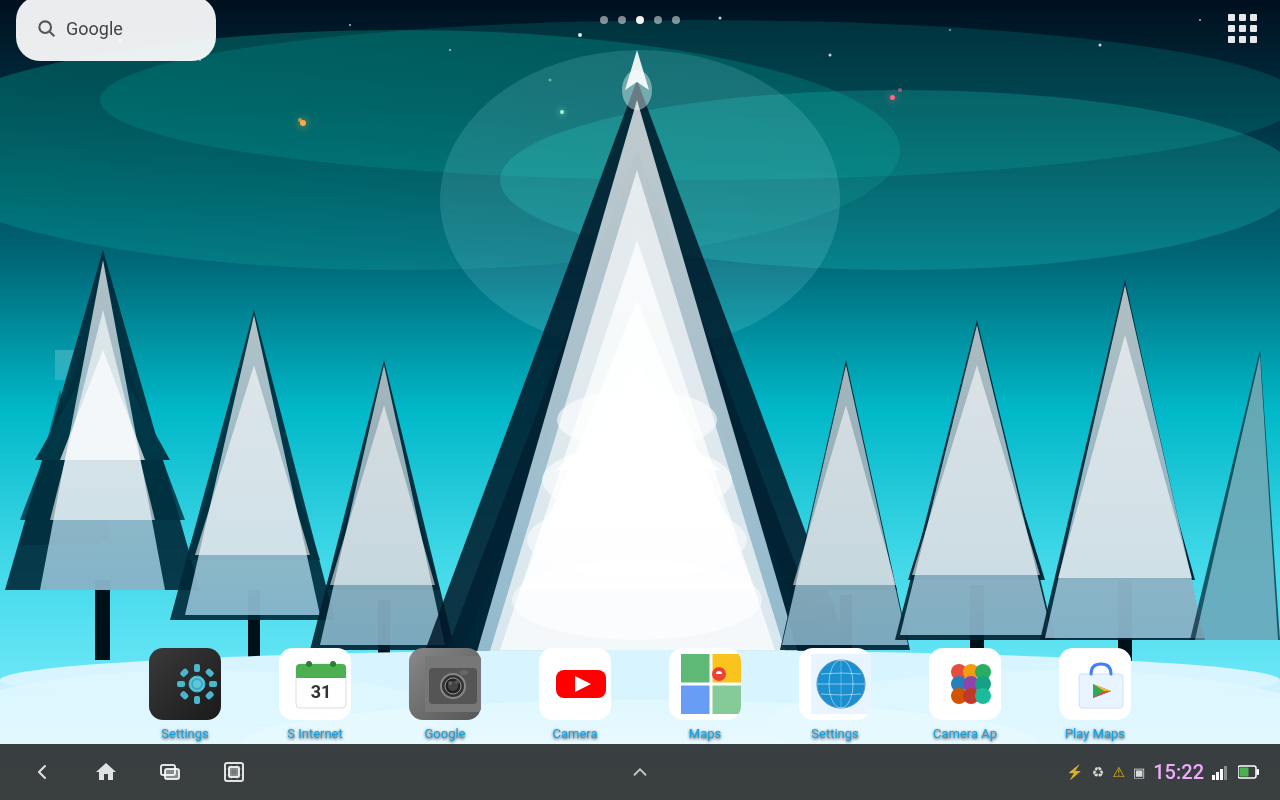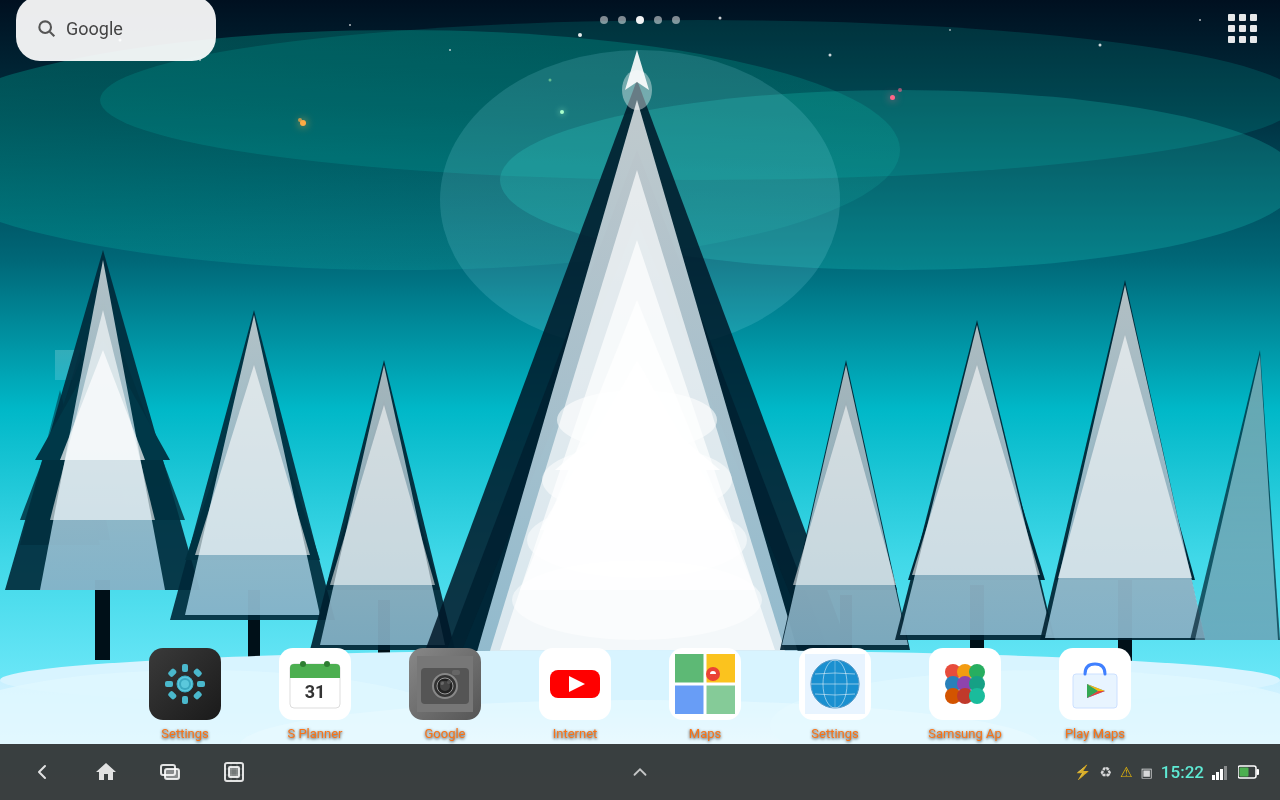--- a/index.html
+++ b/index.html
@@ -146,26 +146,26 @@
       gap: 6px;
       width: 130px;
       cursor: pointer;
       padding: 8px 4px;
     }
     .app-icon-img {
       width: 72px; height: 72px;
       border-radius: 14px;
       display: flex;
       align-items: center;
-      justify-content: center;
+      justify-content: flex-end;
       position: relative;
       overflow: hidden;
     }
     .app-icon-label {
-      color: #f97316;
+      color: #0ea5e9;
       font-size: 13px;
       text-align: center;
       text-shadow: 0 1px 3px rgba(0,0,0,0.8);
       font-weight: 400;
     }
 
     
     .settings-bg { background: linear-gradient(135deg, #3a3a3a, #1a1a1a); }
 
     
@@ -221,22 +221,22 @@
 
     .nav-btn {
       width: 44px; height: 44px;
       display: flex;
       align-items: center;
       justify-content: center;
       cursor: pointer;
       border-radius: 4px;
     }
     .time-text {
-      color: #5eead4;
-      font-size: 17px;
+      color: #f0abfc;
+      font-size: 20px;
       font-weight: 500;
     }
   </style>
 </head>
 <body>
 
 <div id="wallpaper">
   <div class="sky-dark"></div>
   <div class="aurora"></div>
 
@@ -467,21 +467,21 @@
 
       <svg width="60" height="60" viewBox="0 0 60 60">
         <rect x="5" y="10" width="50" height="44" rx="4" fill="white" stroke="#ddd" stroke-width="1"></rect>
         <rect x="5" y="10" width="50" height="14" rx="4" fill="#4caf50"></rect>
         <rect x="5" y="20" width="50" height="4" fill="#4caf50"></rect>
         <circle cx="18" cy="10" r="3" fill="#2e7d32"></circle>
         <circle cx="42" cy="10" r="3" fill="#2e7d32"></circle>
         <text x="30" y="44" text-anchor="middle" font-size="18" font-weight="bold" fill="#333">31</text>
       </svg>
     </div>
-    <span class="app-icon-label">S Planner</span>
+    <span class="app-icon-label">S Internet</span>
   </div>
 
   <div class="app-icon">
     <div class="app-icon-img camera-bg">
 
       <svg width="56" height="56" viewBox="0 0 56 56">
         <rect width="56" height="56" fill="#777"></rect>
         <rect x="4" y="12" width="48" height="36" rx="4" fill="#555"></rect>
         <circle cx="28" cy="30" r="12" fill="#333" stroke="#888" stroke-width="2"></circle>
         <circle cx="28" cy="30" r="8" fill="#222" stroke="#999" stroke-width="1"></circle>
@@ -497,21 +497,21 @@
 
   <div class="app-icon">
     <div class="app-icon-img youtube-bg">
 
       <svg width="60" height="60" viewBox="0 0 60 60">
         <rect width="60" height="60" fill="white"></rect>
         <rect x="5" y="16" width="50" height="28" rx="8" fill="#ff0000"></rect>
         <polygon points="24,22 24,38 40,30" fill="white"></polygon>
       </svg>
     </div>
-    <span class="app-icon-label">Internet</span>
+    <span class="app-icon-label">Camera</span>
   </div>
 
   <div class="app-icon">
     <div class="app-icon-img maps-bg">
 
       <svg width="60" height="60" viewBox="0 0 60 60">
         <rect width="60" height="60" fill="white"></rect>
 
         <rect x="0" y="0" width="30" height="30" fill="#34a853" opacity="0.8"></rect>
         <rect x="30" y="0" width="30" height="30" fill="#fbbc05" opacity="0.9"></rect>
@@ -557,21 +557,21 @@
         <circle cx="30" cy="18" r="8" fill="#f39c12"></circle>
         <circle cx="42" cy="18" r="8" fill="#27ae60"></circle>
         <circle cx="18" cy="30" r="8" fill="#2980b9"></circle>
         <circle cx="30" cy="30" r="8" fill="#8e44ad"></circle>
         <circle cx="42" cy="30" r="8" fill="#16a085"></circle>
         <circle cx="18" cy="42" r="8" fill="#d35400"></circle>
         <circle cx="30" cy="42" r="8" fill="#c0392b"></circle>
         <circle cx="42" cy="42" r="8" fill="#1abc9c"></circle>
       </svg>
     </div>
-    <span class="app-icon-label">Samsung Ap</span>
+    <span class="app-icon-label">Camera Ap</span>
   </div>
 
   <div class="app-icon">
     <div class="app-icon-img playstore-bg">
 
       <svg width="60" height="60" viewBox="0 0 60 60">
         <rect width="60" height="60" fill="white"></rect>
 
         <rect x="8" y="20" width="44" height="34" rx="3" fill="#e8f4ff" stroke="#cce0ff" stroke-width="1"></rect>
         <path d="M20 20 Q20 10 30 10 Q40 10 40 20" fill="none" stroke="#4080ff" stroke-width="3" stroke-linecap="round"></path>

